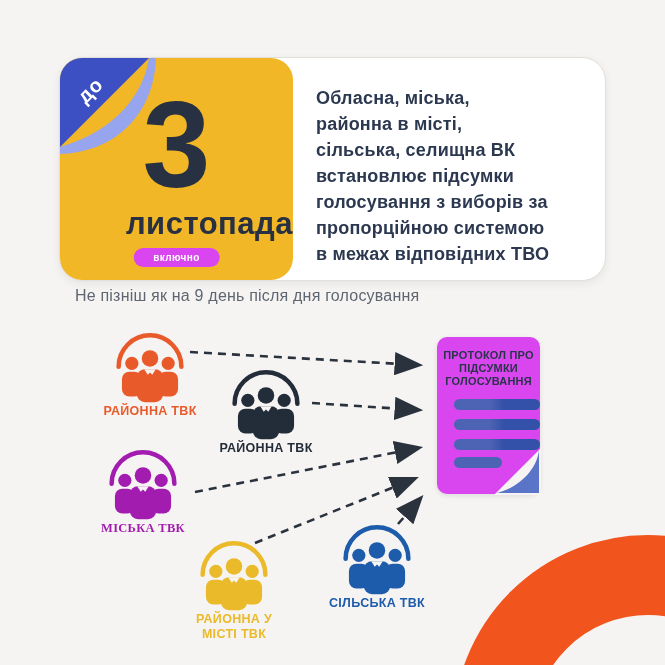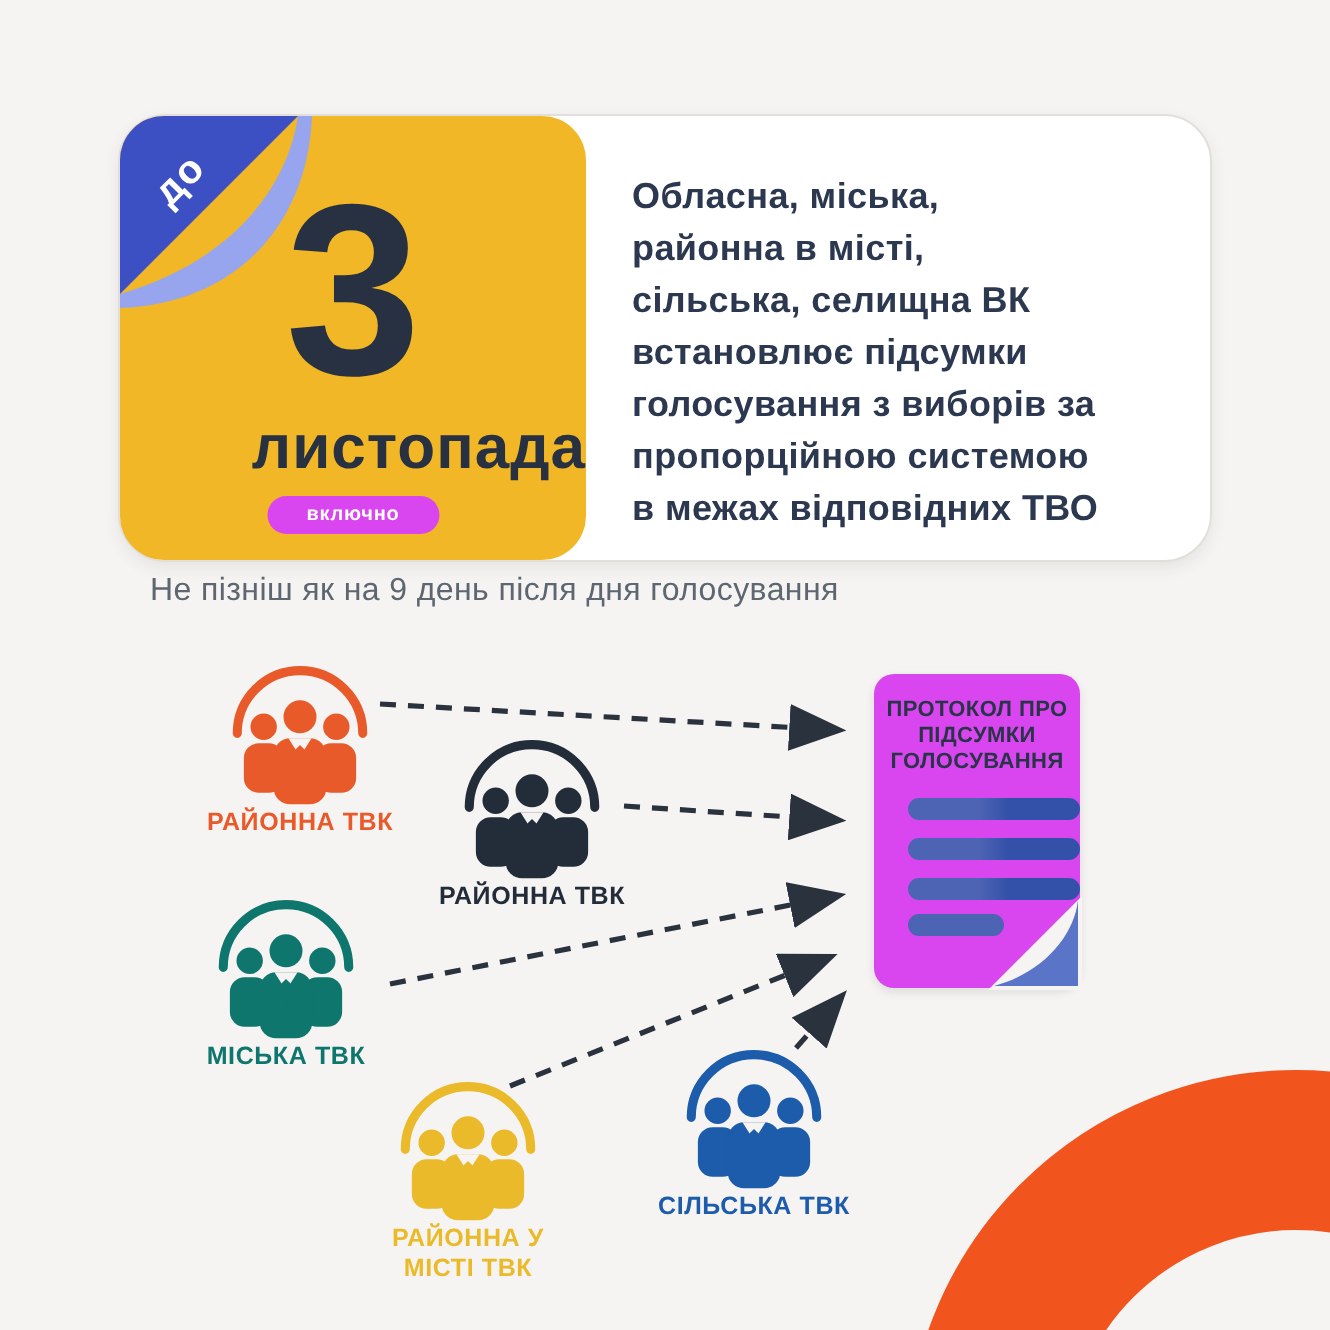--- a/index.html
+++ b/index.html
@@ -26,21 +26,21 @@
     font-size:18px;line-height:26px;font-weight:600;color:#2c3850;
     white-space:pre-line;letter-spacing:.2px;}
   .subtitle{position:absolute;left:62px;top:287px;font-size:16px;font-weight:500;
     color:#5e6671;letter-spacing:.2px;margin-left:13px;}
 
   
   .group{position:absolute;text-align:center;}
   .group .label{margin-top:1px;font-size:12.5px;font-weight:800;letter-spacing:.3px;line-height:15px;}
   .g-raionna{left:102px;top:332px;width:96px;color:#e95a2b;}
   .g-selyshchna{left:218px;top:369px;width:96px;color:#232d3a;}
-  .g-miska{left:95px;top:449px;width:96px;color:#0f766e;}
+  .g-miska{left:95px;top:449px;width:96px;color:#a21caf;font-family:Liberation Serif, serif;}
   .g-raionna-misti{left:184px;top:540px;width:100px;color:#eaba2a;}
   .g-silska{left:329px;top:524px;width:96px;color:#1d5bab;}
   .ppl{display:block;margin:0 auto;}
 
   
   .arrows{position:absolute;left:0;top:0;pointer-events:none;}
 
   
   .doc{position:absolute;left:437px;top:337px;width:103px;height:157px;
     background:#d946ef;border-radius:10px;box-shadow:0 2px 5px rgba(40,50,70,.12);}

